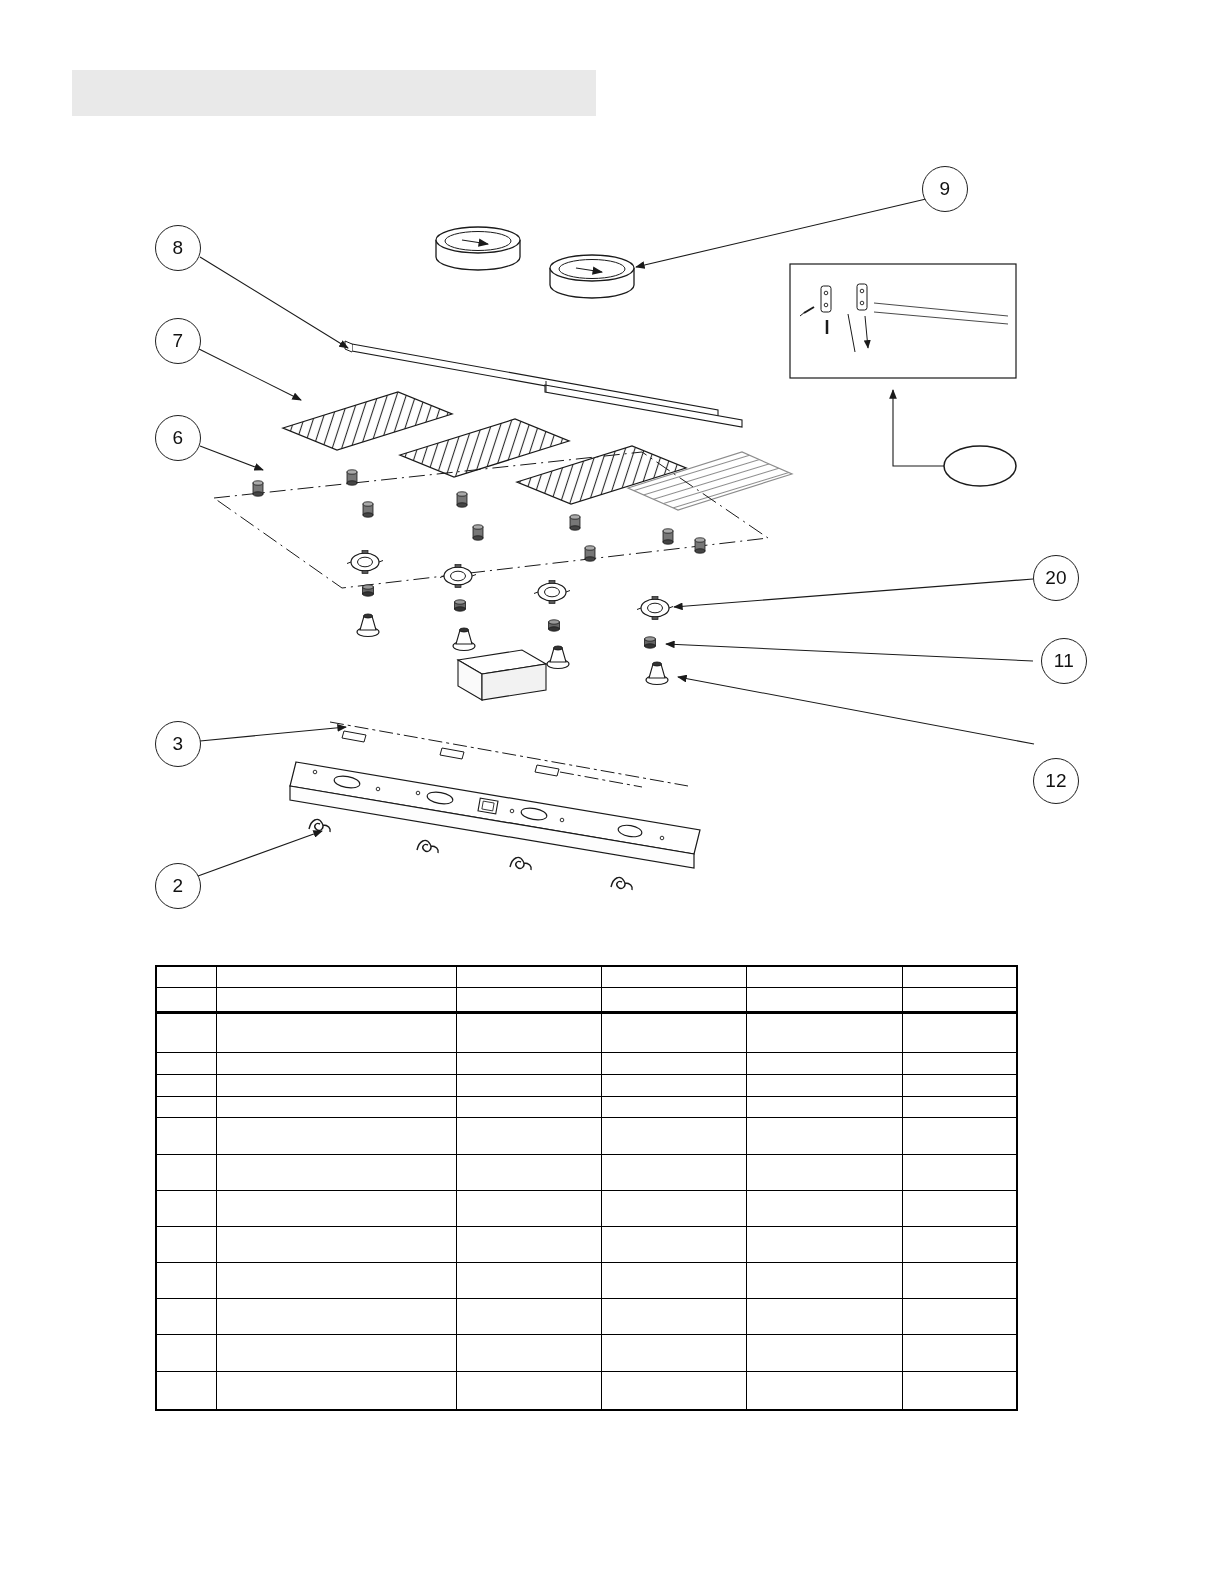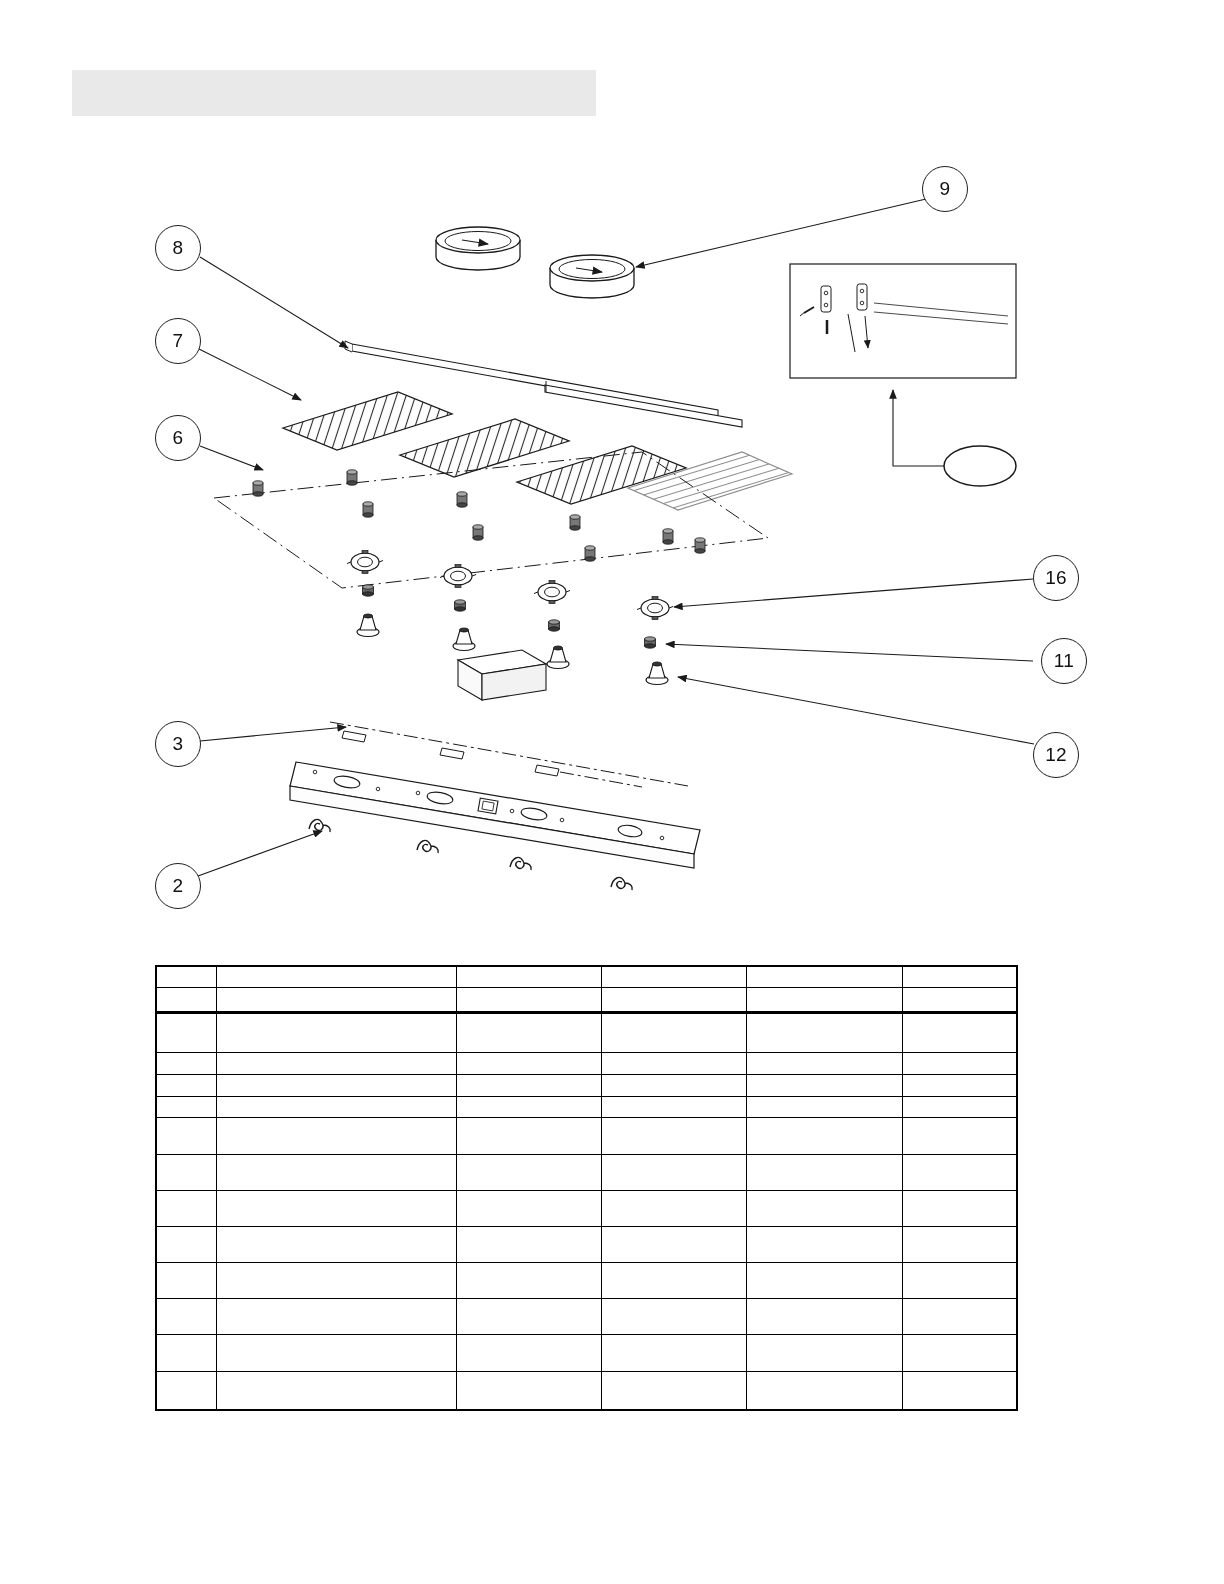--- a/index.html
+++ b/index.html
@@ -224,29 +224,29 @@
   <div class="callout" style="left:155px;top:225px">
       <span>8</span>
     </div>
   <div class="callout" style="left:155px;top:318px">
       <span>7</span>
     </div>
   <div class="callout" style="left:155px;top:415px">
       <span>6</span>
     </div>
   <div class="callout" style="left:1033px;top:555px">
-      <span>16</span>
+      <span>20</span>
     </div>
   <div class="callout" style="left:1041px;top:638px">
       <span>11</span>
     </div>
   <div class="callout" style="left:155px;top:721px">
       <span>3</span>
     </div>
-  <div class="callout" style="left:1033px;top:732px">
+  <div class="callout" style="left:1033px;top:758px">
       <span>12</span>
     </div>
   <div class="callout" style="left:155px;top:863px">
       <span>2</span>
     </div>
 
   <table class="parts-table">
     <colgroup>
       <col style="width:60px">
         <col style="width:240px">

